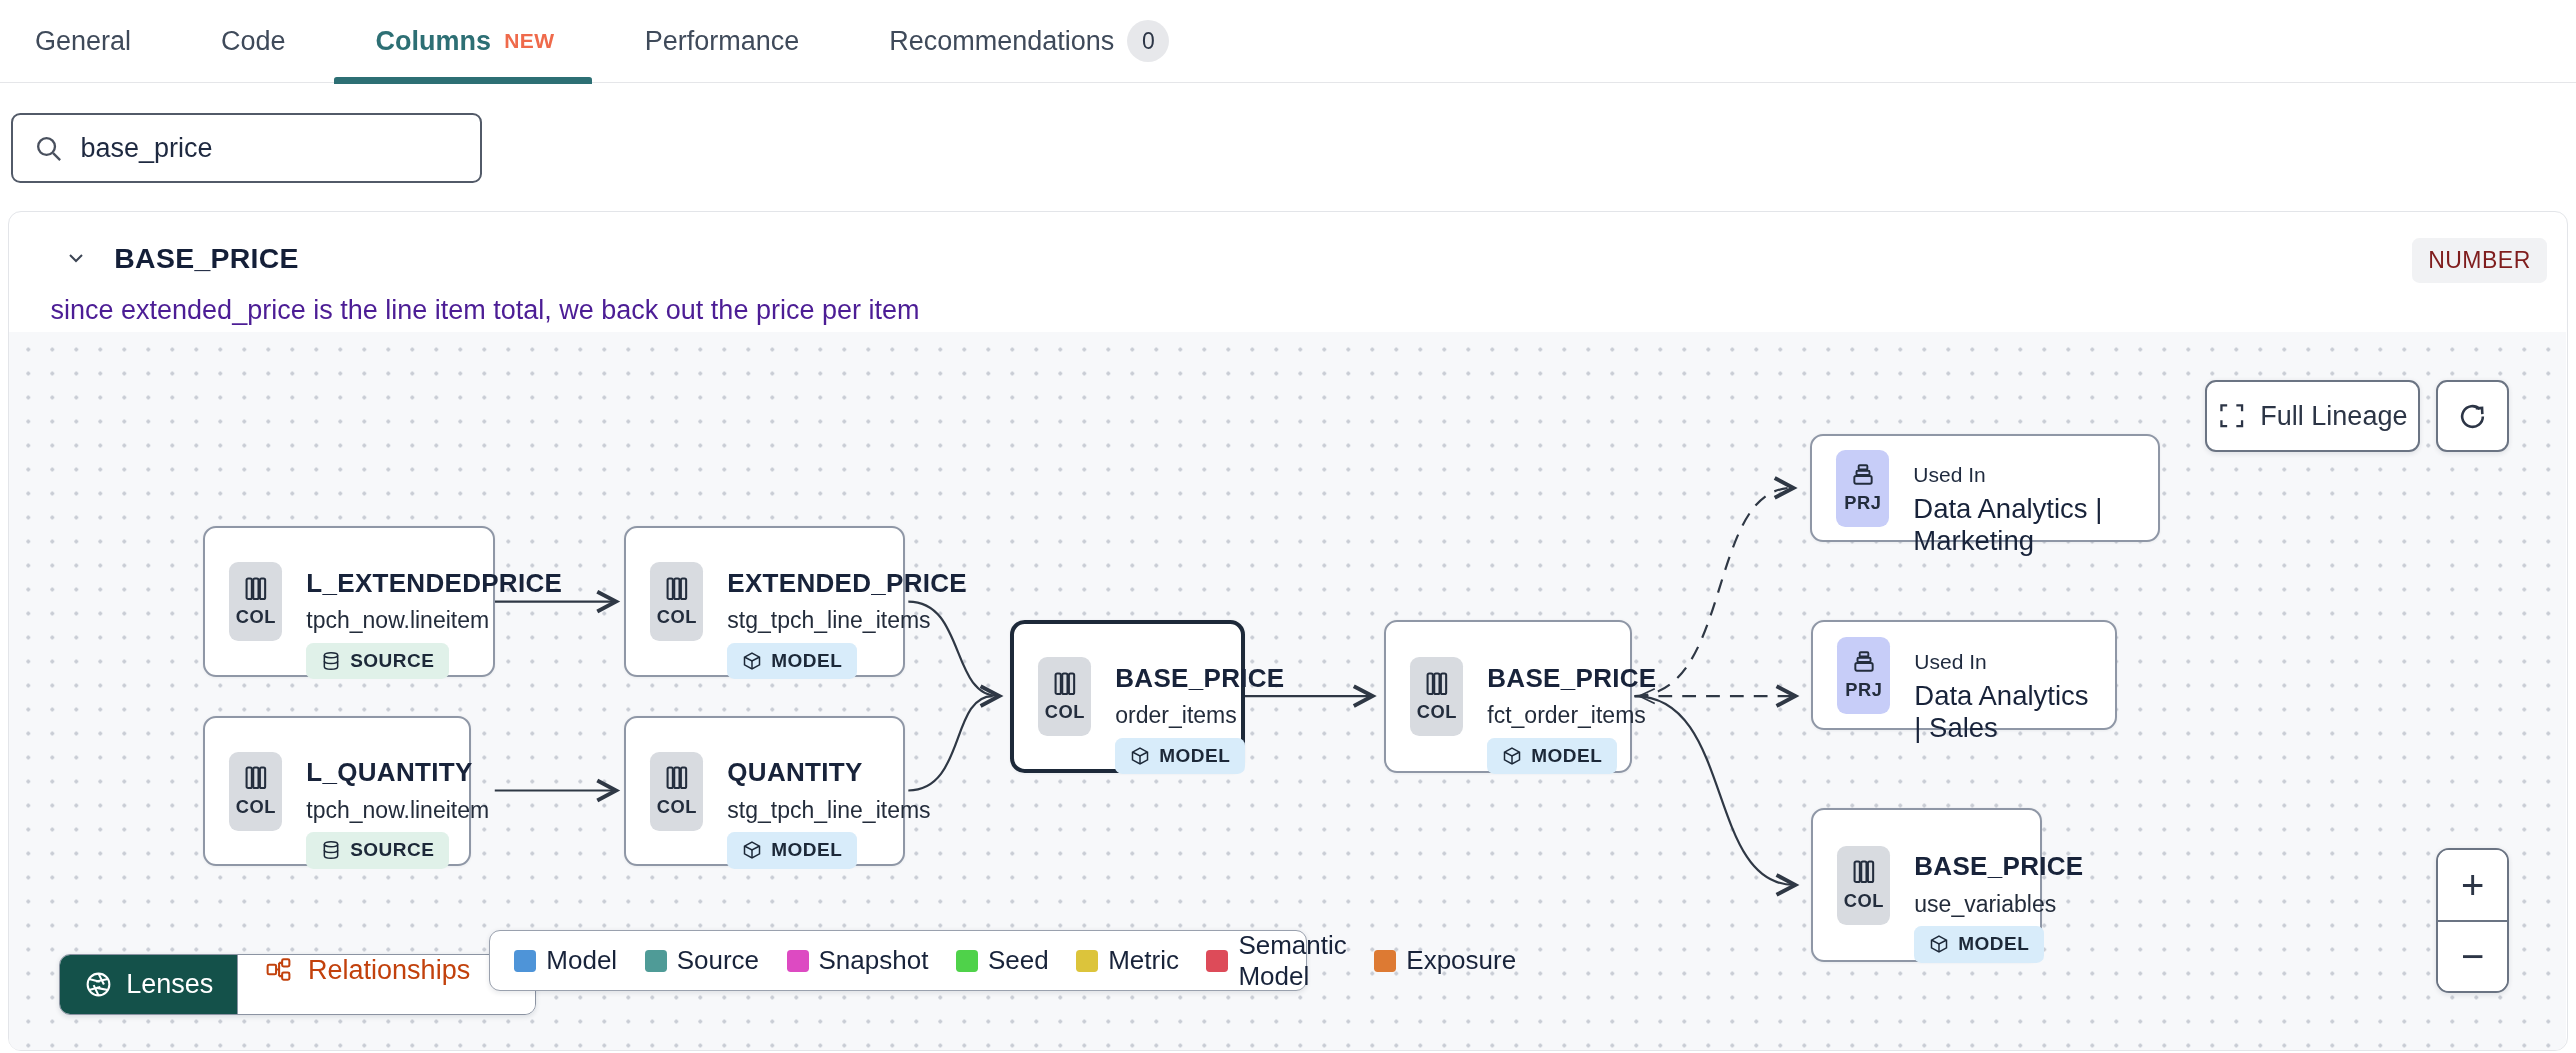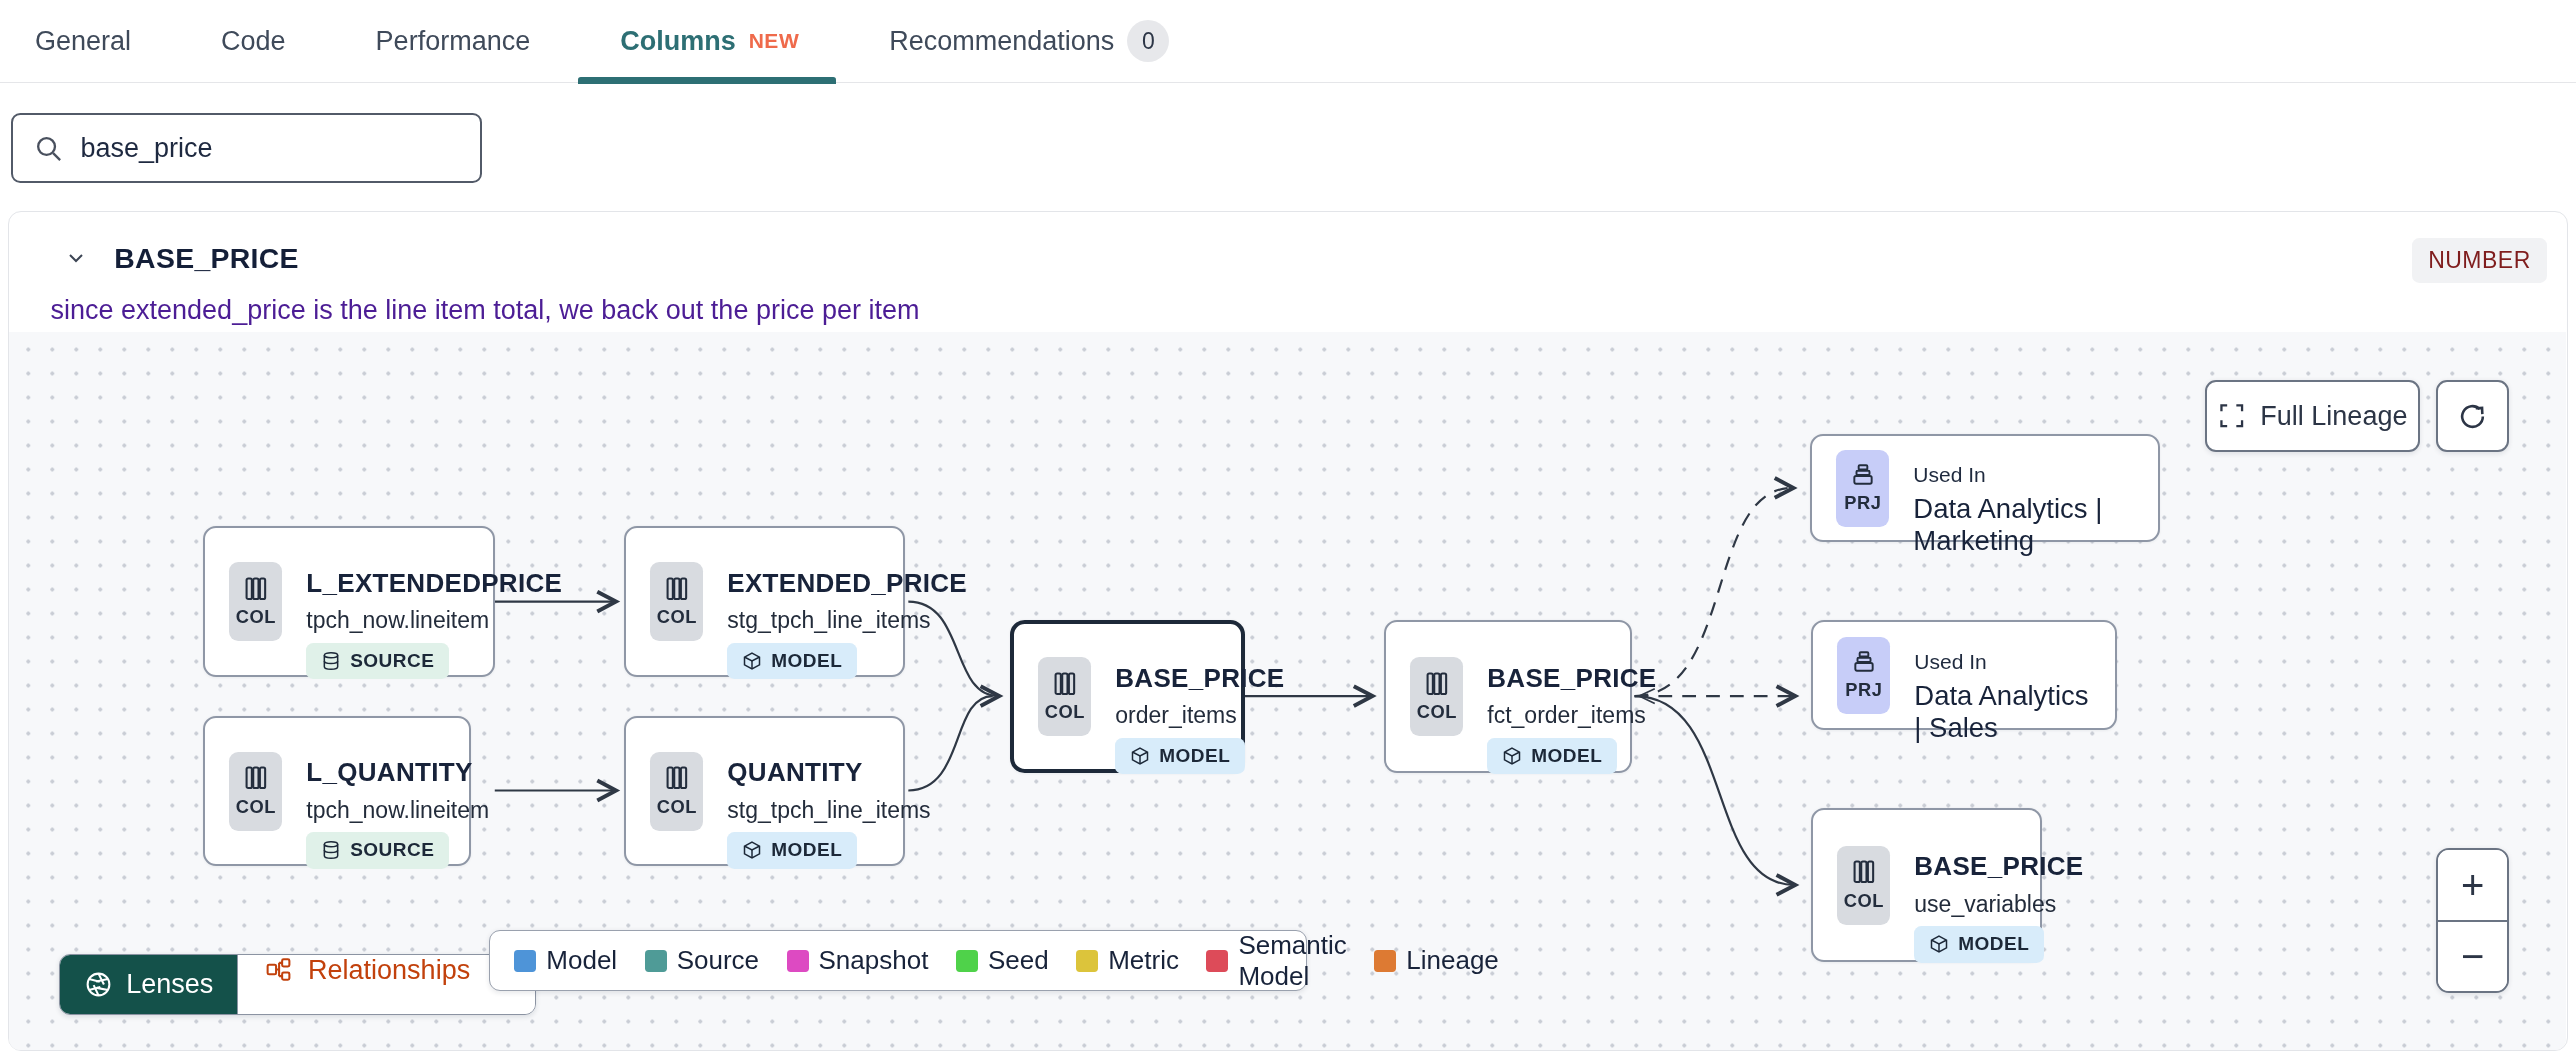--- a/index.html
+++ b/index.html
@@ -100,26 +100,26 @@
 
 <div class="stage">
 
   <nav class="tabbar">
     <div class="tab">
       <span>General</span>
     </div>
     <div class="tab">
       <span>Code</span>
     </div>
-    <div class="tab">
-      <span>Performance</span>
-    </div>
     <div class="tab active">
       <span>Columns</span>
       <span class="tab-new">NEW</span>
+    </div>
+    <div class="tab">
+      <span>Performance</span>
     </div>
     <div class="tab">
       <span>Recommendations</span>
       <span class="tab-count">0</span>
     </div>
   </nav>
 
   <div class="search-box">
     <span class="search-icon">
       <svg width="31" height="31" viewBox="0 0 24 24" fill="none" stroke="currentColor" stroke-width="1.8">
@@ -424,20 +424,20 @@
         <span class="legend-item">
           <span class="swatch" style="background: rgb(220, 196, 59);"></span>
           <span>Metric</span>
         </span>
         <span class="legend-item">
           <span class="swatch" style="background: rgb(221, 75, 89);"></span>
           <span>Semantic Model</span>
         </span>
         <span class="legend-item">
           <span class="swatch" style="background: rgb(221, 122, 51);"></span>
-          <span>Lineage</span>
+          <span>Exposure</span>
         </span>
       </div>
 
     </div>
   </section>
 </div>
 
 
 </body></html>

